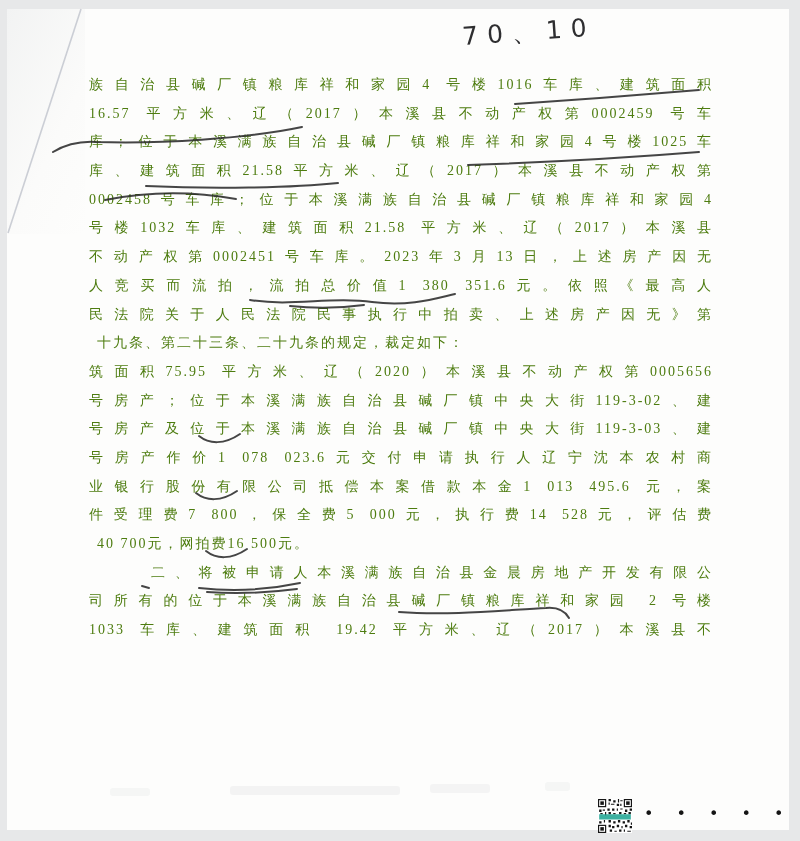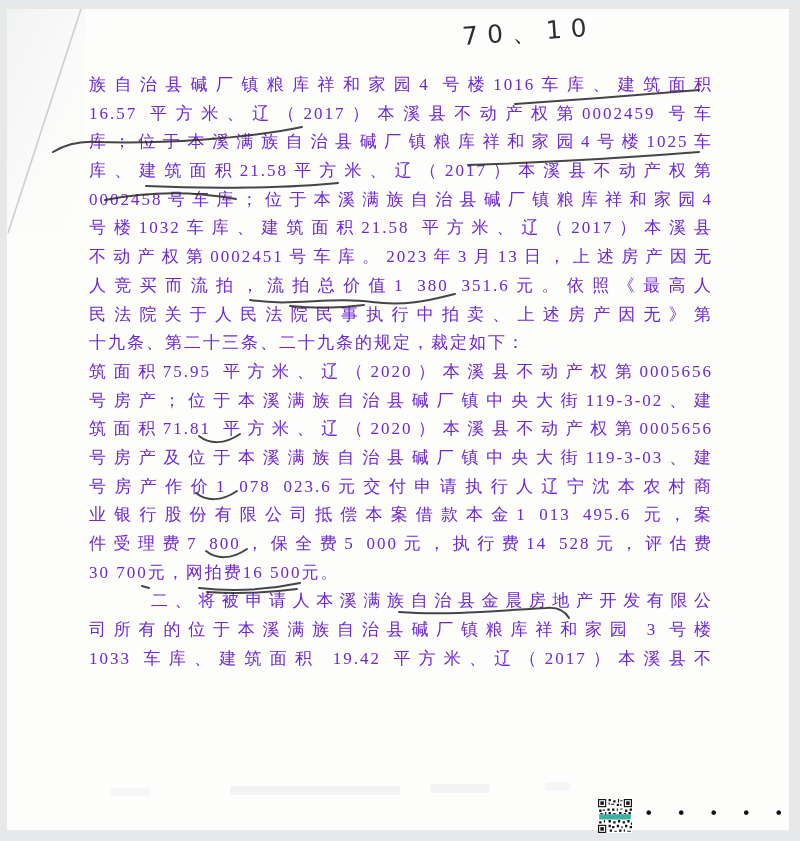--- a/index.html
+++ b/index.html
@@ -19,25 +19,25 @@
   }
   .handwriting{
     position:absolute;left:462px;top:13px;width:200px;
     font-family:"DejaVu Sans",sans-serif;
     font-size:25px;color:#2e2e30;letter-spacing:9px;
     transform:rotate(-4deg);white-space:nowrap;
   }
   .textblock{position:absolute;left:89px;top:71px;width:624px;}
   .line{
     height:28.7px;line-height:28.7px;
-    font-size:17px;color:#6d28d9;letter-spacing:2px;
+    font-size:14px;color:#4d7c0f;letter-spacing:2px;
     text-align:justify;text-align-last:justify;
     white-space:nowrap;overflow:visible;
   }
-  .line.endp{text-align-last:left;}
+  .line.endp{text-align-last:left;margin-left:8px;}
   .line.indent{text-indent:62px;}
   svg.overlay{
     position:absolute;left:0;top:0;width:800px;height:841px;
     pointer-events:none;
   }
   svg.overlay path.mark{
     fill:none;stroke:#2b2b2b;stroke-width:2;stroke-linecap:round;opacity:.88;
   }
   svg.overlay path.paper-edge{
     fill:none;stroke:#bfc3cc;stroke-width:1.6;opacity:.8;
@@ -70,28 +70,27 @@
     <div class="line">库；位于本溪满族自治县碱厂镇粮库祥和家园4号楼1025车</div>
     <div class="line">库、建筑面积21.58平方米、辽（2017）本溪县不动产权第</div>
     <div class="line">0002458号车库；位于本溪满族自治县碱厂镇粮库祥和家园4</div>
     <div class="line">号楼1032车库、建筑面积21.58 平方米、辽（2017）本溪县</div>
     <div class="line">不动产权第0002451号车库。2023年3月13日，上述房产因无</div>
     <div class="line">人竞买而流拍，流拍总价值1 380 351.6元。依照《最高人</div>
     <div class="line">民法院关于人民法院民事执行中拍卖、上述房产因无》第</div>
     <div class="line endp">十九条、第二十三条、二十九条的规定，裁定如下：</div>
     <div class="line">筑面积75.95 平方米、辽（2020）本溪县不动产权第0005656</div>
     <div class="line">号房产；位于本溪满族自治县碱厂镇中央大街119-3-02、建</div>
-    <div class="line">筑面积71.81 平方米、辽（2020）本溪县不动产权第0005656</div>
     <div class="line">号房产及位于本溪满族自治县碱厂镇中央大街119-3-03、建</div>
     <div class="line">号房产作价1 078 023.6元交付申请执行人辽宁沈本农村商</div>
     <div class="line">业银行股份有限公司抵偿本案借款本金1 013 495.6 元，案</div>
     <div class="line">件受理费7 800，保全费5 000元，执行费14 528元，评估费</div>
-    <div class="line endp">30 700元，网拍费16 500元。</div>
+    <div class="line endp">40 700元，网拍费16 500元。</div>
     <div class="line indent">二、将被申请人本溪满族自治县金晨房地产开发有限公</div>
-    <div class="line">司所有的位于本溪满族自治县碱厂镇粮库祥和家园 3 号楼</div>
+    <div class="line">司所有的位于本溪满族自治县碱厂镇粮库祥和家园 2 号楼</div>
     <div class="line">1033 车库、建筑面积 19.42 平方米、辽（2017）本溪县不</div>
   </div>
 
   <svg class="overlay" viewBox="0 0 800 841">
     <path class="paper-edge" d="M 81 9 L 8 233"></path>
     <path class="mark" d="M 515 104 C 575 100 640 95 699 90"></path>
     <path class="mark" d="M 302 127 C 245 139 160 144 96 142 C 78 141 63 146 53 152"></path>
     <path class="mark" d="M 468 165 C 555 162 625 158 699 152"></path>
     <path class="mark" d="M 146 186 C 210 189 292 188 338 183"></path>
     <path class="mark" d="M 105 200 Q 170 187 236 199"></path>

